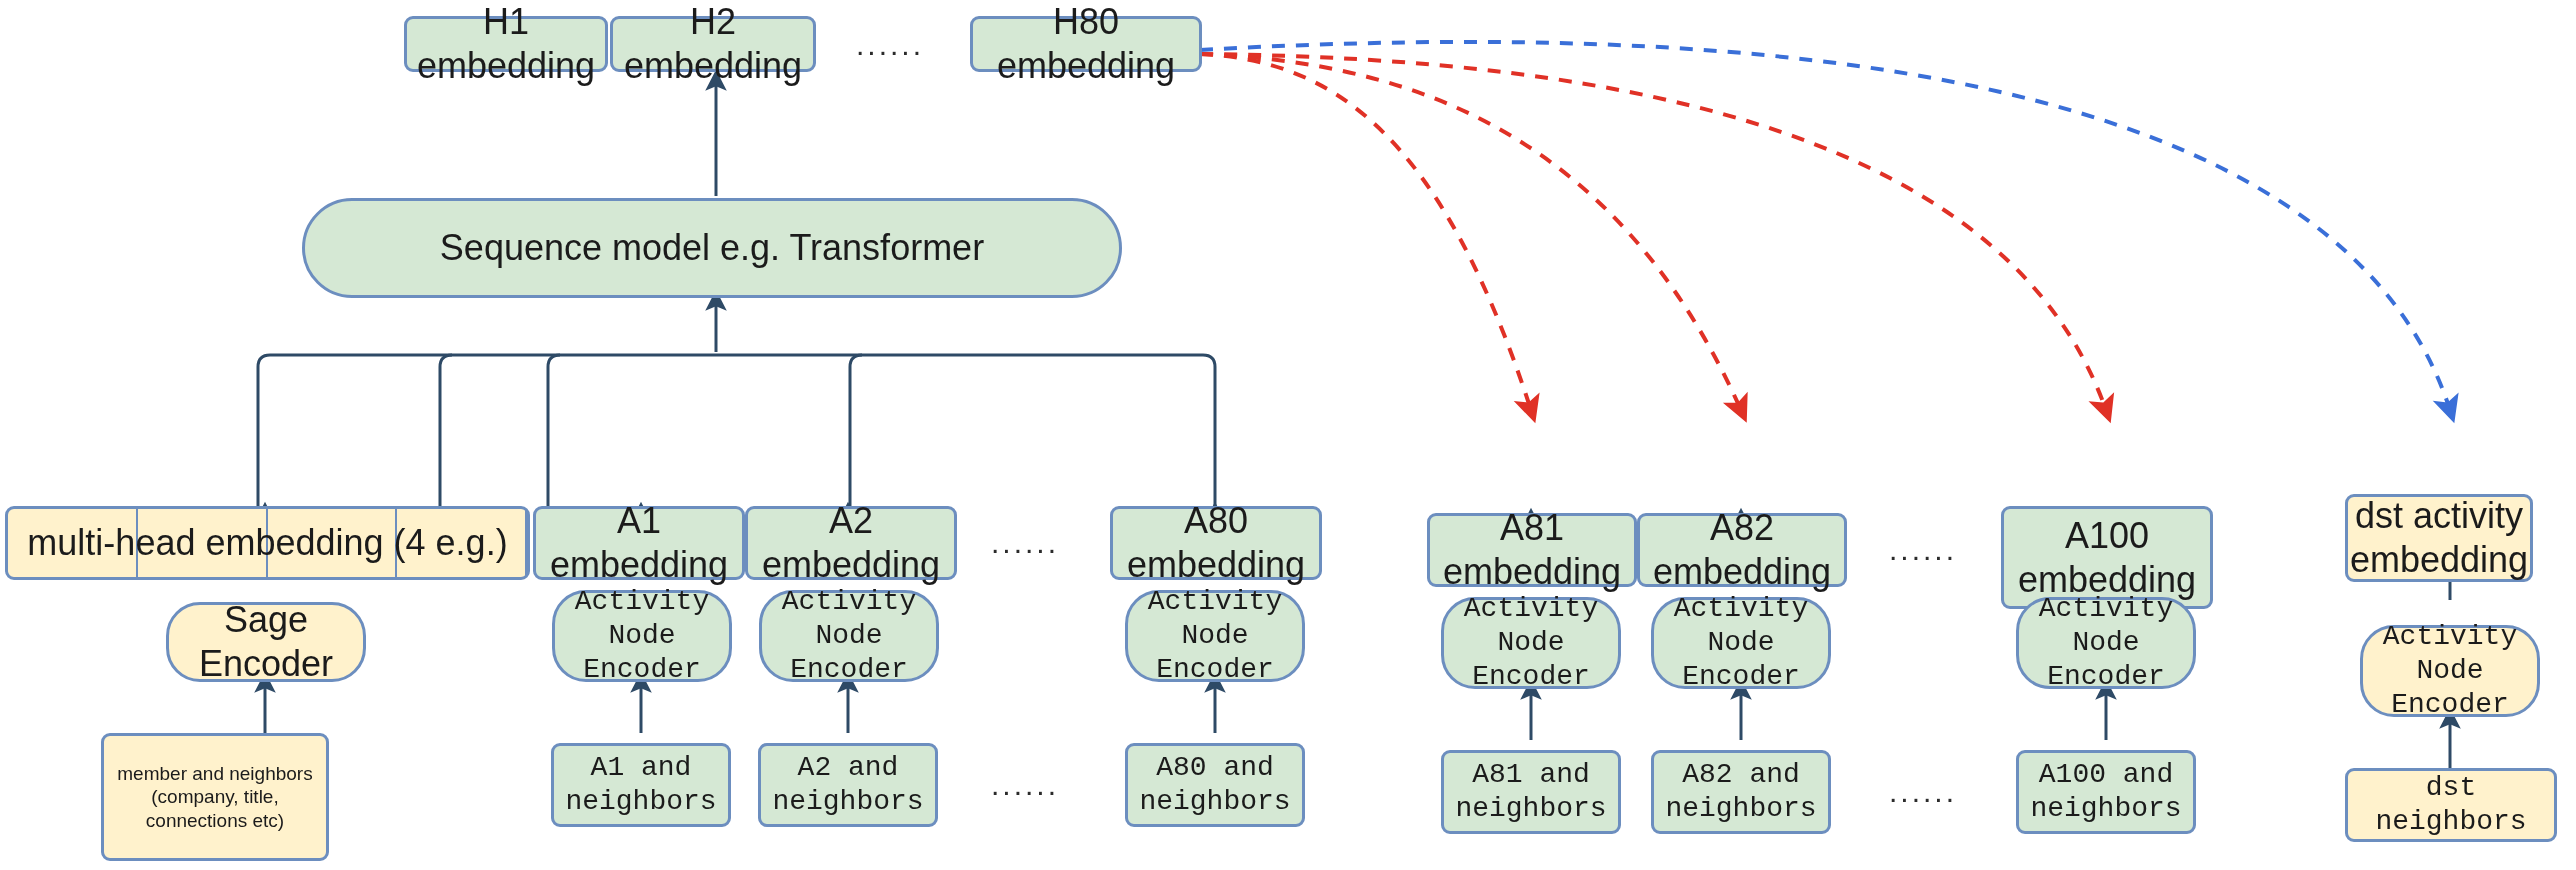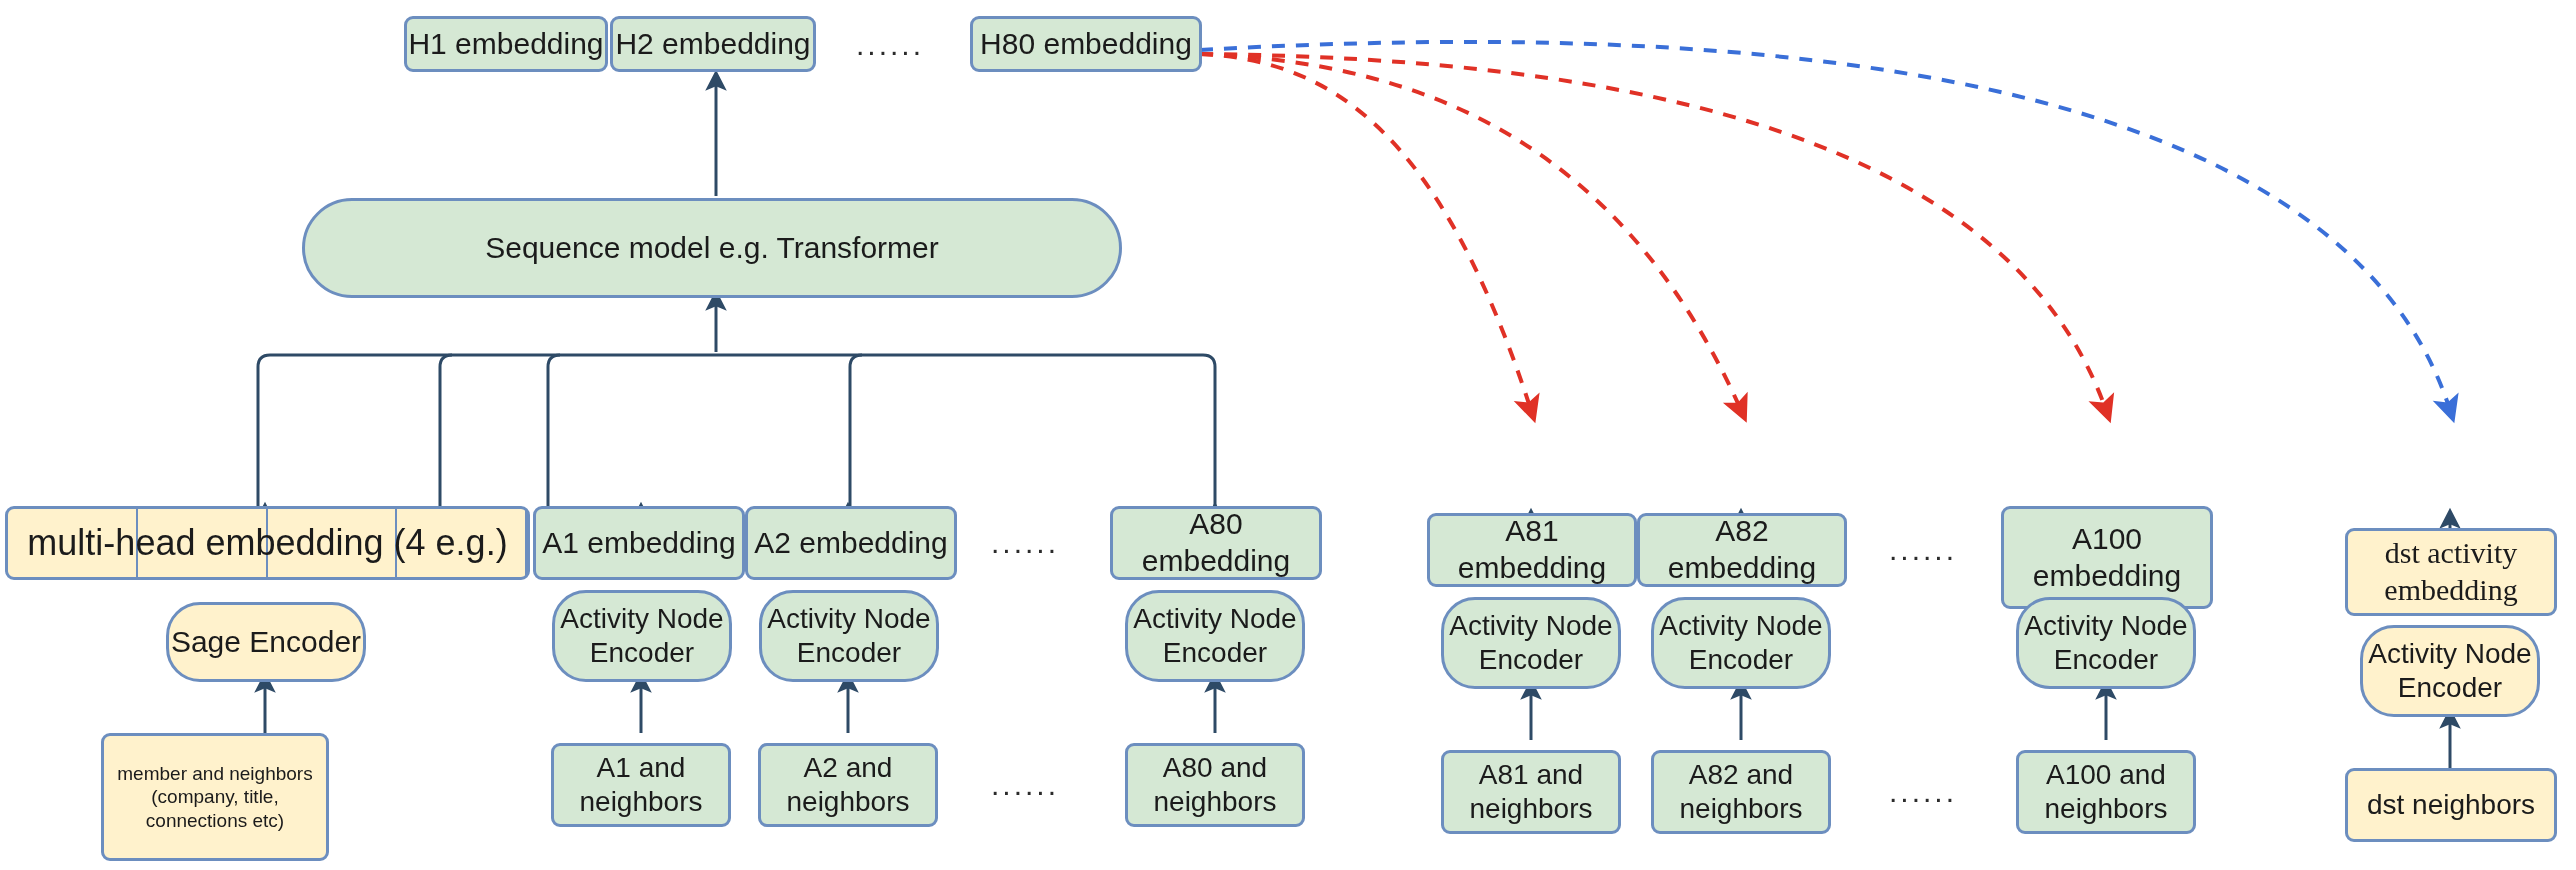--- a/index.html
+++ b/index.html
@@ -9,22 +9,22 @@
 
   .node{position:absolute;box-sizing:border-box;display:flex;align-items:center;
         justify-content:center;text-align:center;border:3px solid #6c8ebf;
         color:#1b1b1b;line-height:1.22;}
   .green{background:#d5e8d4;}
   .yellow{background:#fff2cc;}
   .rbox{border-radius:9px;}
   .round{border-radius:34px;}
   .pill{border-radius:999px;}
   .f27{font-size:19px;}
-  .f28{font-size:28px;}
-  .f30{font-size:30px;}
+  .f28{font-size:28px;font-family:Liberation Mono, monospace;}
+  .f30{font-size:36px;}
 
   .dots{position:absolute;color:#2b2b2b;font-size:30px;letter-spacing:3px;
         display:flex;align-items:center;justify-content:center;}
 
   .mh-wrap{position:absolute;box-sizing:border-box;border:3px solid #6c8ebf;
            border-radius:9px;background:#fff2cc;display:flex;}
   .mh-cell{flex:1 1 0;border-right:2px solid #6c8ebf;}
   .mh-cell:last-child{border-right:none;}
   .mh-label{position:absolute;left:0;top:0;width:100%;height:100%;
             display:flex;align-items:center;justify-content:center;
@@ -139,21 +139,21 @@
 
   <div class="dots" style="left:1873px;top:527px;width:100px;height:46px;">
     <span>......</span>
   </div>
 
   <div class="node green rbox f30" style="left:2001px;top:506px;width:212px;height:103px;white-space:pre-line;">
     <span>A100
 embedding</span>
   </div>
 
-  <div class="node yellow rbox f30" style="left:2345px;top:528px;width:212px;height:88px;white-space:pre-line;font-family:Liberation Serif, serif;">
+  <div class="node yellow rbox f30" style="left:2345px;top:494px;width:188px;height:88px;white-space:pre-line;">
     <span>dst activity
 embedding</span>
   </div>
 
   <div class="node yellow round f30" style="left:166px;top:602px;width:200px;height:80px;">
     <span>Sage Encoder</span>
   </div>
 
   <div class="node green round f28" style="left:552px;top:590px;width:180px;height:92px;white-space:pre-line;">
     <span>Activity Node

